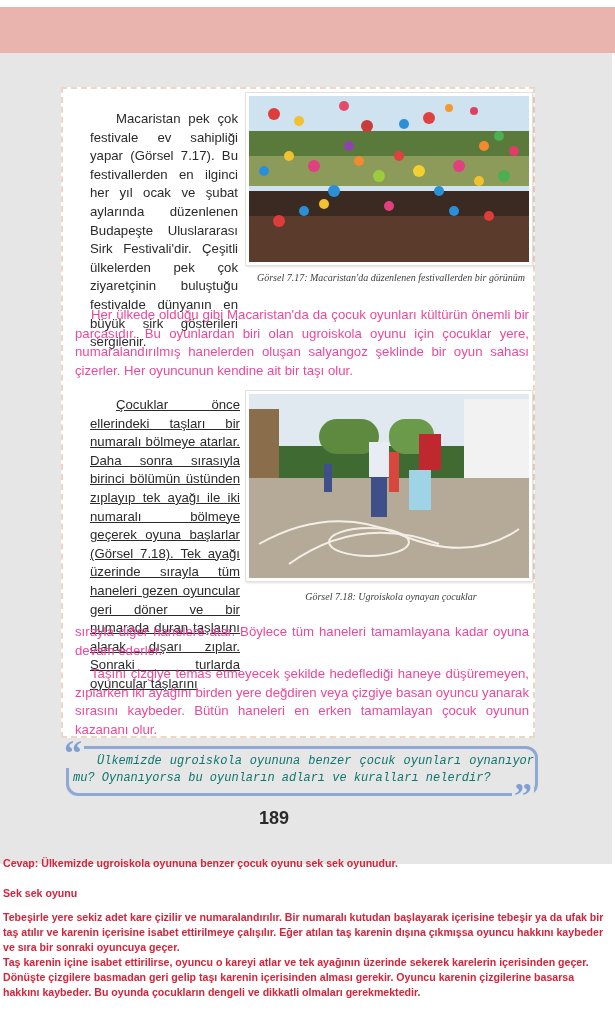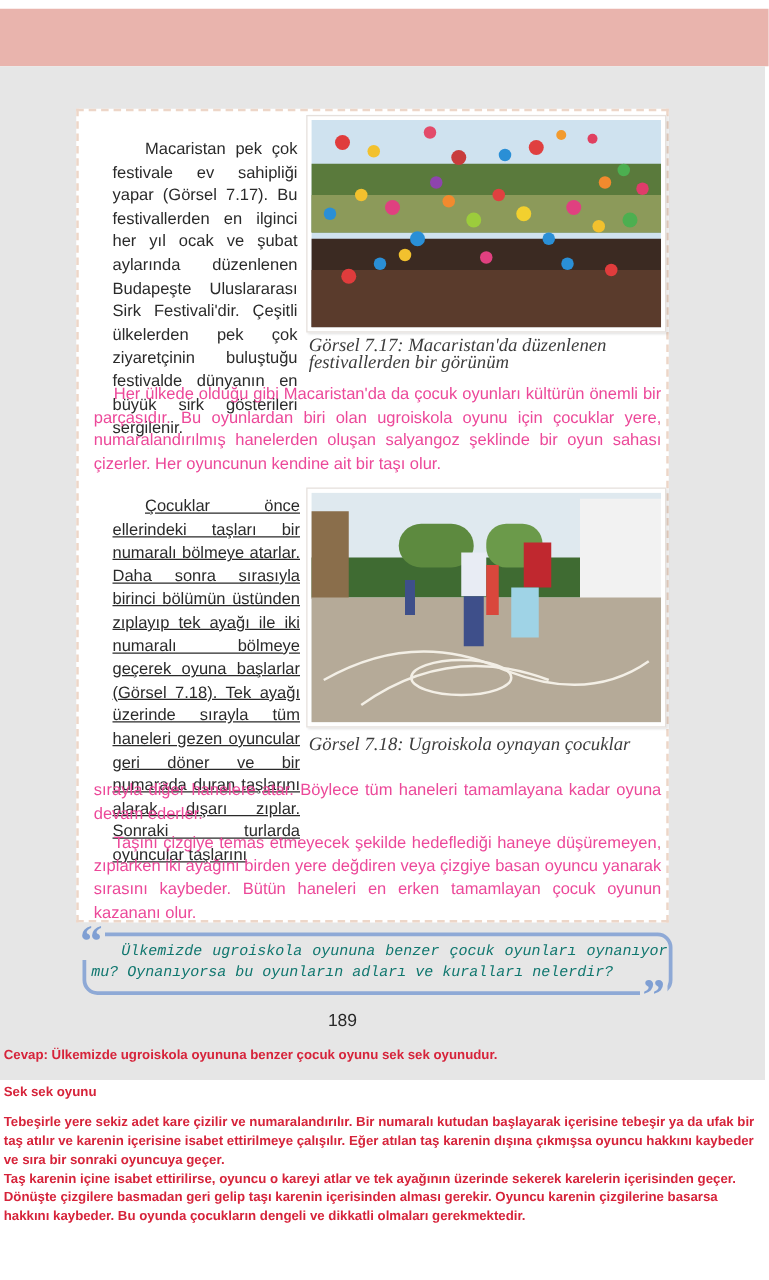--- a/index.html
+++ b/index.html
@@ -30,21 +30,21 @@
     position: absolute; background: #ffffff;
     border: 1px solid #e5e0dc; padding: 3px;
     box-shadow: 1px 1px 2px rgba(0,0,0,0.12);
   }
   .fig1 { left: 245px; top: 92px; width: 288px; height: 174px; }
   .fig2 { left: 245px; top: 390px; width: 288px; height: 192px; }
   .photo { width: 100%; height: 100%; overflow: hidden; position: relative; }
 
   .caption {
     position: absolute; font-family: "Liberation Serif", serif; font-style: italic;
-    font-size: 15px; color: #3d3d3d; line-height: 13px;
+    font-size: 10px; color: #3d3d3d; text-align: center; line-height: 13px;
   }
   .cap1 { left: 247px; top: 271px; width: 288px; }
   .cap2 { left: 247px; top: 590px; width: 288px; }
 
   .full-text { position: absolute; left: 75px; width: 454px; font-size: 13.2px; line-height: 18.6px; color: #ec4899; text-align: justify; }
   .ft-1 { top: 306px; }
   .ft-2 { top: 623px; }
   .ft-2 p.cont { text-indent: 0; }
   .ft-3 { top: 665px; }
   .full-text p.ind { text-indent: 16px; }
@@ -55,23 +55,23 @@
     border-left-width: 3px;
   }
   .quote-open { position: absolute; left: 62px; top: 738px; font-family: "Liberation Serif", serif; font-size: 36px; font-weight: bold; color: #7f9fd3; line-height: 30px; background: #e6e6e6; padding: 0 2px; }
   .quote-close { position: absolute; left: 512px; top: 781px; font-family: "Liberation Serif", serif; font-size: 36px; font-weight: bold; color: #7f9fd3; line-height: 30px; background: #e6e6e6; padding: 0 2px; }
   .quote-text {
     position: absolute; left: 73px; top: 753px; width: 461px;
     font-family: Liberation Mono, monospace; font-style: italic; font-size: 12px;
     line-height: 17px; color: #0f766e; text-align: justify; text-indent: 24px;
   }
 
-  .page-number { position: absolute; left: 0; top: 808px; width: 548px; text-align: center; font-size: 14px; font-weight: normal; color: #2a2a2a; }
+  .page-number { position: absolute; left: 0; top: 808px; width: 548px; text-align: center; font-size: 18px; font-weight: bold; color: #2a2a2a; }
 
-  .answer { position: absolute; left: 3px; color: #d6233a; font-size: 10.6px; line-height: 15px; font-weight: bold; }
+  .answer { position: absolute; left: 3px; color: #d6233a; font-size: 10.6px; line-height: 15px; font-weight: bold; margin-top: 19px; }
   .ans-1 { top: 837px; }
   .ans-title { top: 867px; }
   .ans-para { top: 891px; width: 606px; }
 </style>
 </head>
 <body>
 
 <div class="top-band"></div>
 <div class="page-area"></div>
 <div class="content-frame"></div>

